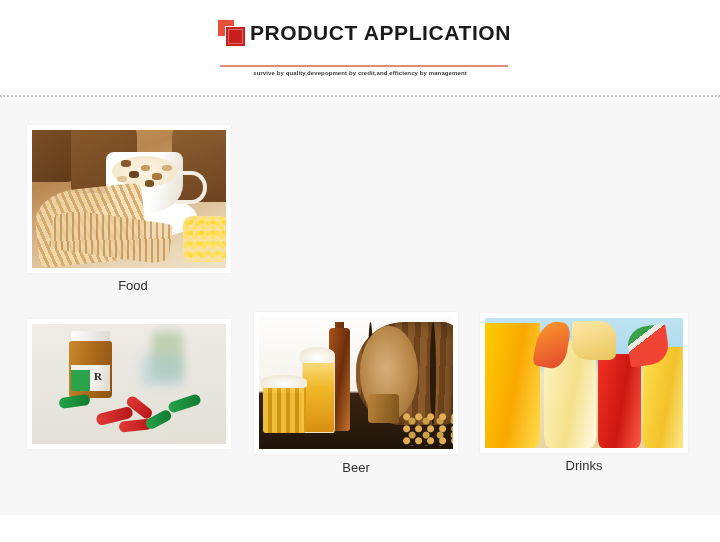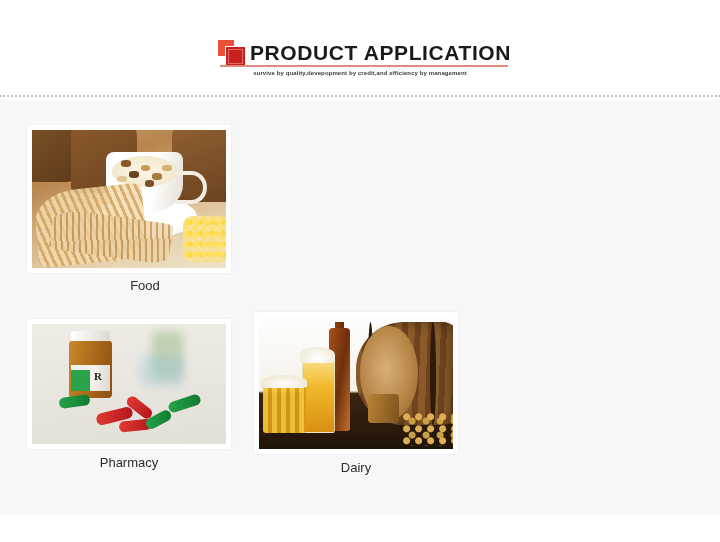--- a/index.html
+++ b/index.html
@@ -59,21 +59,20 @@
     right: 2px; bottom: 2px;
     border: 1px solid rgba(255,255,255,0.35);
   }
   #main-title {
     font-size: 21px;
     font-weight: bold;
     letter-spacing: 0.6px;
     color: #1a1a1a;
     white-space: nowrap;
     line-height: 30px;
-    margin-top: 20px;
   }
   #title-rule {
     position: absolute;
     left: 8px; top: 47px;
     width: 288px; height: 2px;
     background: #e08b80;
   }
   #subtitle {
     position: absolute;
     left: 0; top: 52px;
@@ -263,21 +262,21 @@
         <div class="fl" style="left:50%; top:30%; background:#6b4420;"></div>
         <div class="fl" style="left:62%; top:31%; background:#a77b3e;"></div>
         <div class="fl" style="left:44%; top:33%; background:#e0c697;"></div>
         <div class="fl" style="left:58%; top:36%; background:#7a5228;"></div>
         <div class="fl" style="left:67%; top:25%; background:#d2b078;"></div>
         <div class="wheat"></div>
         <div class="wheat2"></div>
         <div class="corn"></div>
       </div>
     </div>
-    <div class="caption" style="left:16px; top:153px; width:204px;">Food</div>
+    <div class="caption" style="left:4px; top:153px; width:204px;">Food</div>
   </div>
 
 
 
   <div class="card" style="left:27px; top:219px;">
     <div class="thumb" style="width:204px; height:130px;">
       <div class="photo ph-pharm">
         <div class="blur-g"></div>
         <div class="blur-b"></div>
         <div class="cap"></div>
@@ -286,37 +285,50 @@
         <div class="label-green"></div>
         <div class="rx">R</div>
         <div class="pill green" style="left:14%; top:60%; width:16%; height:9%; transform:rotate(-8deg);"></div>
         <div class="pill red" style="left:33%; top:72%; width:19%; height:10%; transform:rotate(-14deg);"></div>
         <div class="pill red" style="left:48%; top:65%; width:15%; height:9%; transform:rotate(38deg);"></div>
         <div class="pill red" style="left:45%; top:80%; width:17%; height:9%; transform:rotate(-6deg);"></div>
         <div class="pill green" style="left:58%; top:75%; width:14%; height:9%; transform:rotate(-28deg);"></div>
         <div class="pill green" style="left:70%; top:62%; width:17%; height:9%; transform:rotate(-18deg);"></div>
       </div>
     </div>
-    <div class="caption" style="left:0; top:136px; width:204px;">Pharmacy</div>
   </div>
 
   <div class="card" style="left:254px; top:212px;">
     <div class="thumb" style="width:204px; height:142px;">
       <div class="photo ph-beer">
         <div class="barrel"></div>
         <div class="hoop" style="left:56%;"></div>
         <div class="hoop" style="left:88%;"></div>
         <div class="barrel-face"></div>
         <div class="tap"></div>
         <div class="grain"></div>
         <div class="bottle-neck"></div>
         <div class="bottle"></div>
         <div class="glass"></div>
         <div class="glass-foam"></div>
         <div class="mug"></div>
         <div class="mug-foam"></div>
       </div>
     </div>
-    <div class="caption" style="left:0; top:148px; width:204px;">Dairy</div>
-  </div>
-
+    <div class="caption" style="left:0; top:148px; width:204px;">Beer</div>
+  </div>
+
+  <div class="card" style="left:480px; top:213px;">
+    <div class="thumb" style="width:208px; height:140px;">
+      <div class="photo ph-drinks">
+        <div class="g1"></div>
+        <div class="g2"></div>
+        <div class="g3"></div>
+        <div class="g4"></div>
+        <div class="mango"></div>
+        <div class="pine"></div>
+        <div class="melon"></div>
+      </div>
+    </div>
+    <div class="caption" style="left:0; top:145px; width:208px;">Drinks</div>
+  </div>
 
 </div>
 
 </body></html>

